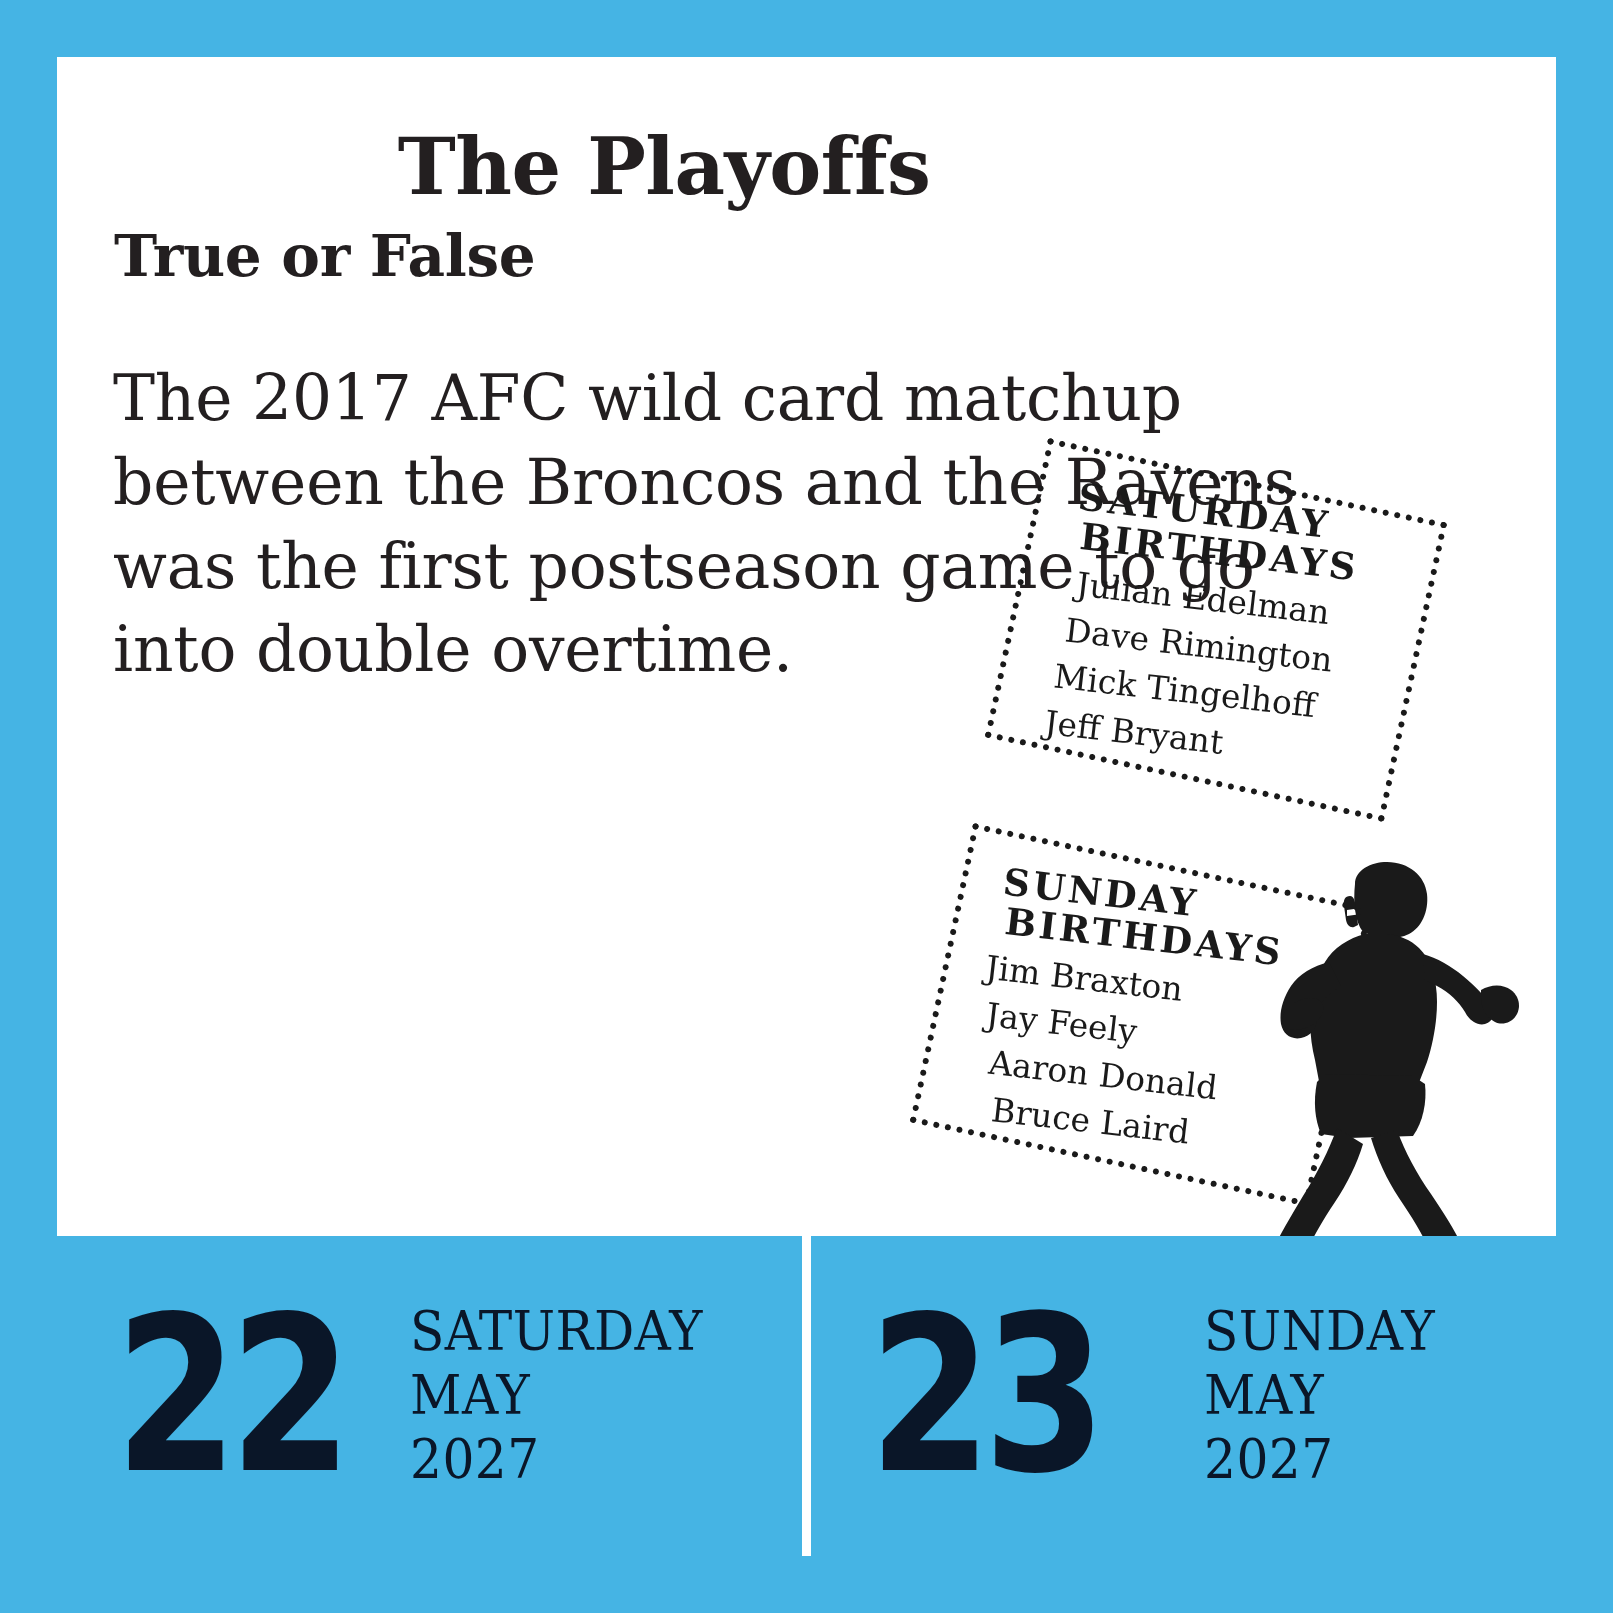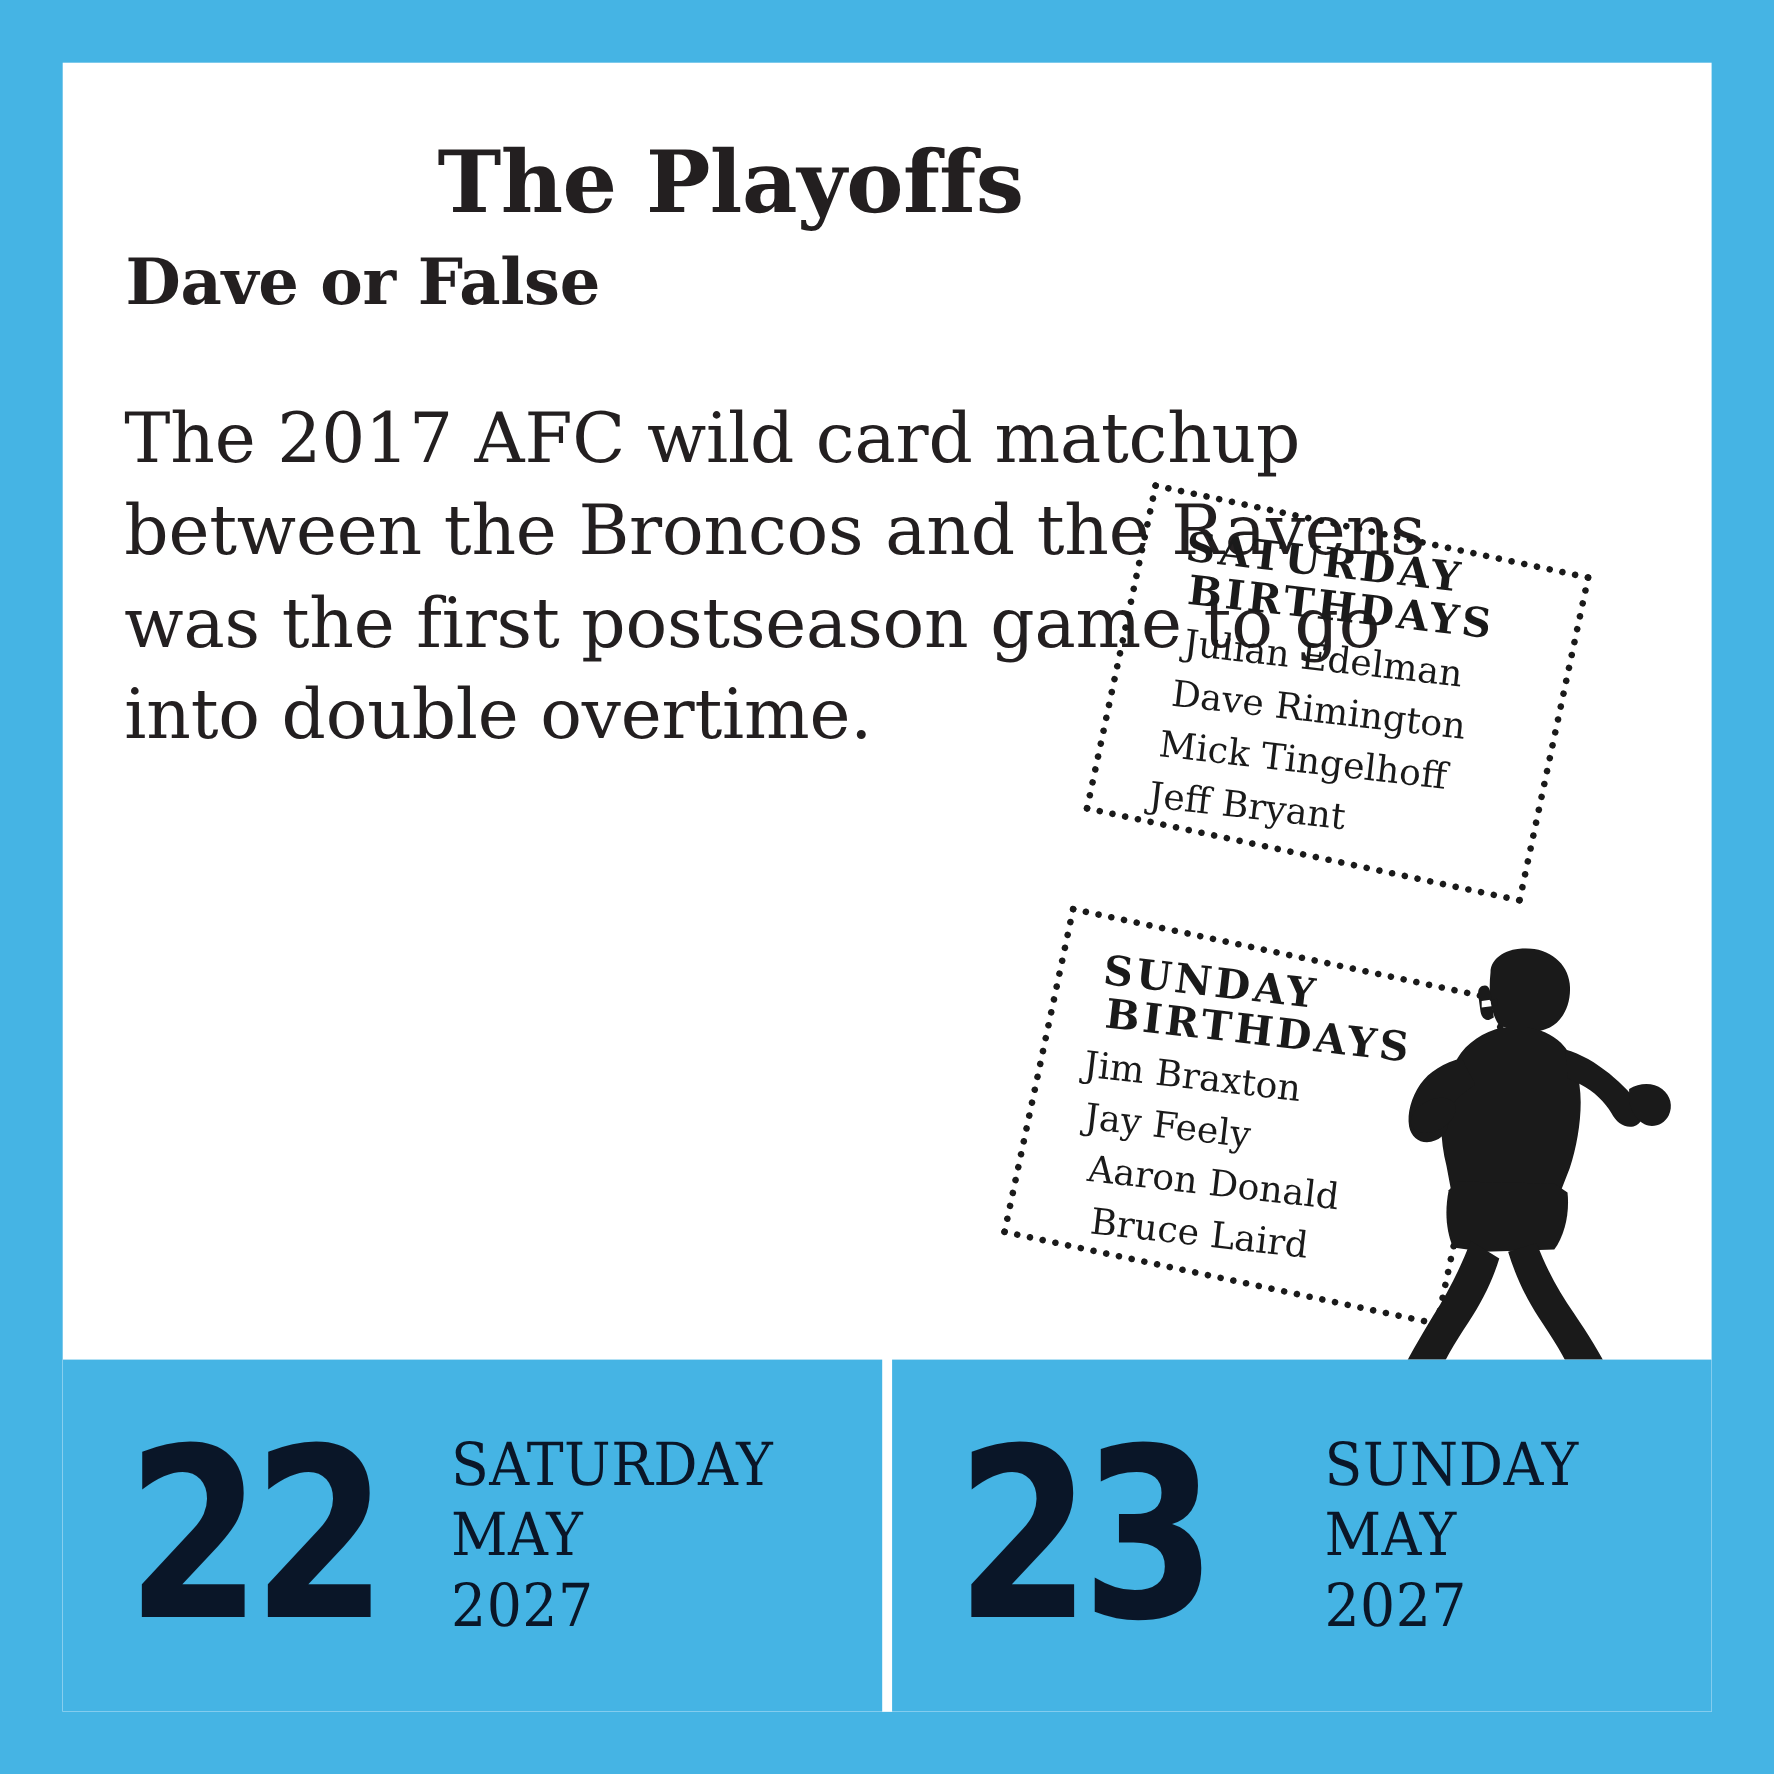--- a/index.html
+++ b/index.html
@@ -196,21 +196,21 @@
 </style>
 </head>
 <body>
 
 <div id="page">
 
   <div id="sheet">
 
     <div id="headings">
       <div class="title">The Playoffs</div>
-      <div class="subtitle">Dave or False</div>
+      <div class="subtitle">True or False</div>
     </div>
 
     <div id="body-copy">The 2017 AFC wild card matchup between the Broncos and the Ravens was the first postseason game to go into double overtime.</div>
 
     <div class="bday-box" id="sat-box">
       <div class="bday-inner">
         <div class="bday-title">
           <span>SATURDAY</span>
           <span class="ln2">BIRTHDAYS</span>
         </div>

